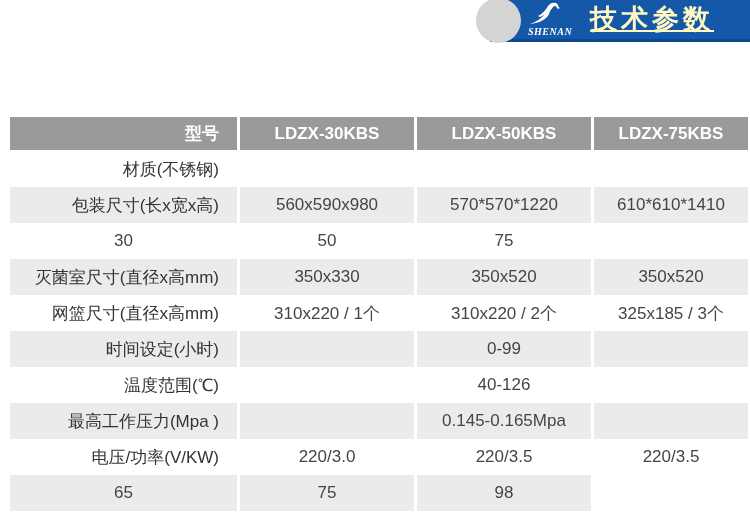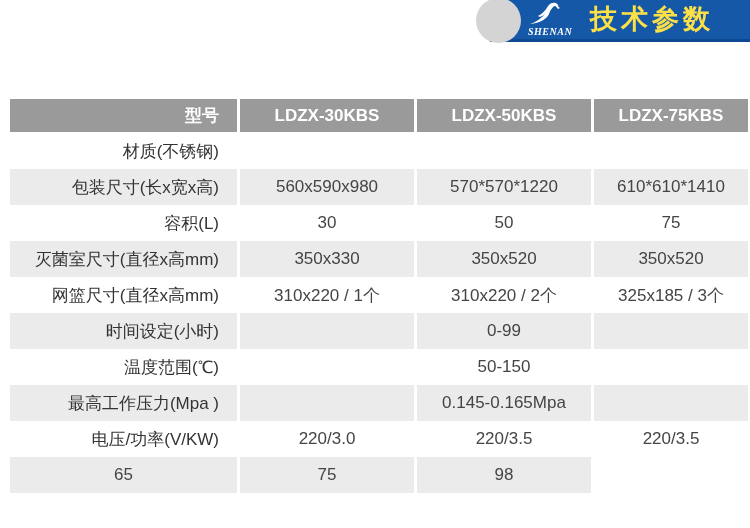--- a/index.html
+++ b/index.html
@@ -27,28 +27,29 @@
     position:relative;margin-left:38px;
     width:46px;display:flex;flex-direction:column;align-items:flex-start;
   }
   .logo svg{display:block;}
   .logo-text{
     color:#ffffff;font-size:10px;font-weight:bold;font-style:italic;
     font-family:"Liberation Serif",serif;
     letter-spacing:.5px;line-height:10px;margin-top:1px;
   }
   .banner-title{
-    color:#fde047;font-size:27px;font-weight:bold;
+    color:#fef9c3;font-size:27px;font-weight:bold;
     letter-spacing:4px;margin-left:16px;line-height:39px;
     white-space:nowrap;
+    text-decoration:underline;
   }
 
   
   .spec-table{
-    position:absolute;top:99px;left:10px;width:740px;
+    position:absolute;top:117px;left:10px;width:740px;
   }
   .t-row{
     display:grid;
     grid-template-columns:227px 174px 174px 154px;
     column-gap:3px;
     height:36px;
   }
   .t-row.header{height:33px;margin-bottom:1px;}
   .cell{
     display:flex;align-items:center;justify-content:center;
@@ -98,21 +99,20 @@
   </div>
 
   <div class="t-row">
     <div class="cell label">包装尺寸(长x宽x高)</div>
     <div class="cell">560x590x980</div>
     <div class="cell">570*570*1220</div>
     <div class="cell">610*610*1410</div>
   </div>
 
   <div class="t-row">
-    <div class="cell label">容积(L)</div>
     <div class="cell">30</div>
     <div class="cell">50</div>
     <div class="cell">75</div>
   </div>
 
   <div class="t-row">
     <div class="cell label">灭菌室尺寸(直径x高mm)</div>
     <div class="cell">350x330</div>
     <div class="cell">350x520</div>
     <div class="cell">350x520</div>
@@ -128,21 +128,21 @@
   <div class="t-row">
     <div class="cell label">时间设定(小时)</div>
     <div class="cell"></div>
     <div class="cell">0-99</div>
     <div class="cell"></div>
   </div>
 
   <div class="t-row">
     <div class="cell label">温度范围(℃)</div>
     <div class="cell"></div>
-    <div class="cell">50-150</div>
+    <div class="cell">40-126</div>
     <div class="cell"></div>
   </div>
 
   <div class="t-row">
     <div class="cell label">最高工作压力(Mpa )</div>
     <div class="cell"></div>
     <div class="cell">0.145-0.165Mpa</div>
     <div class="cell"></div>
   </div>
 

